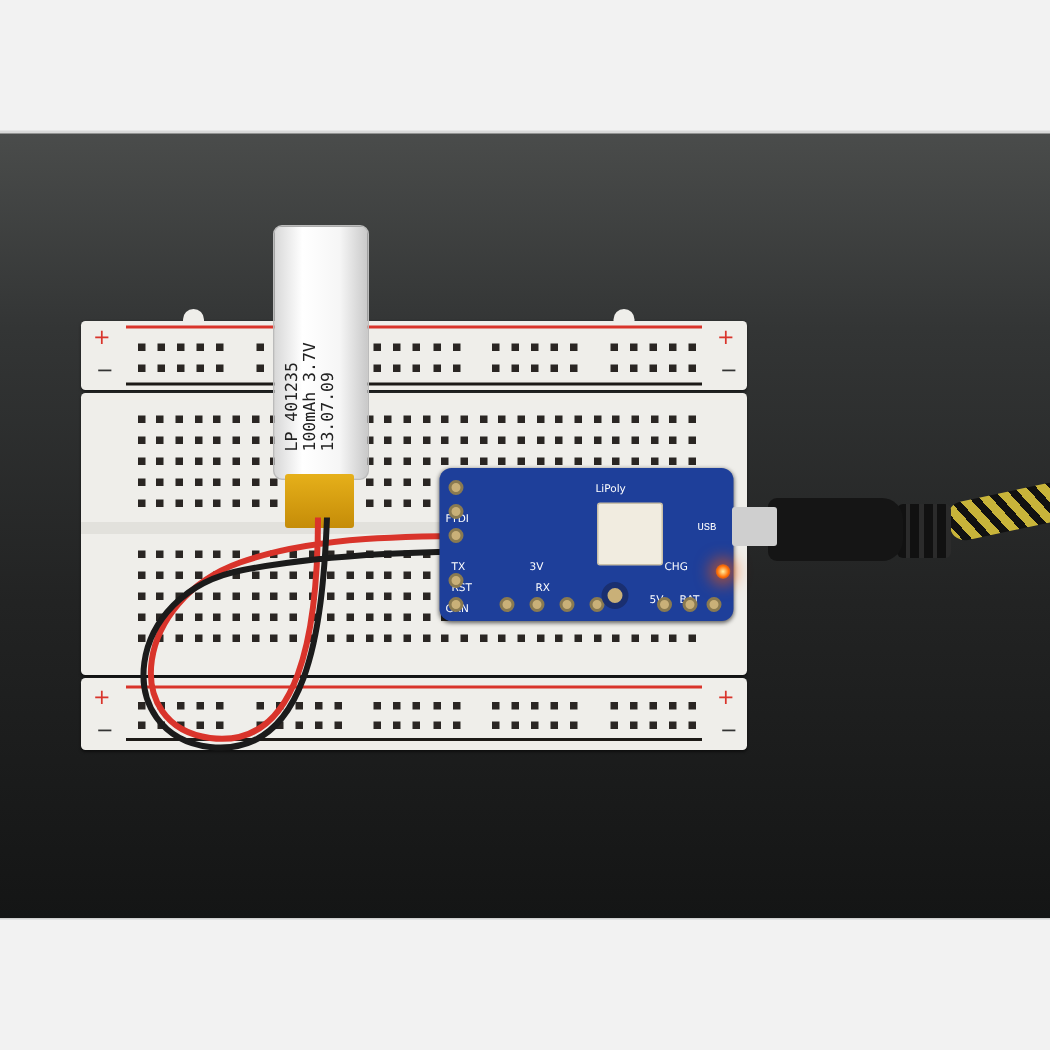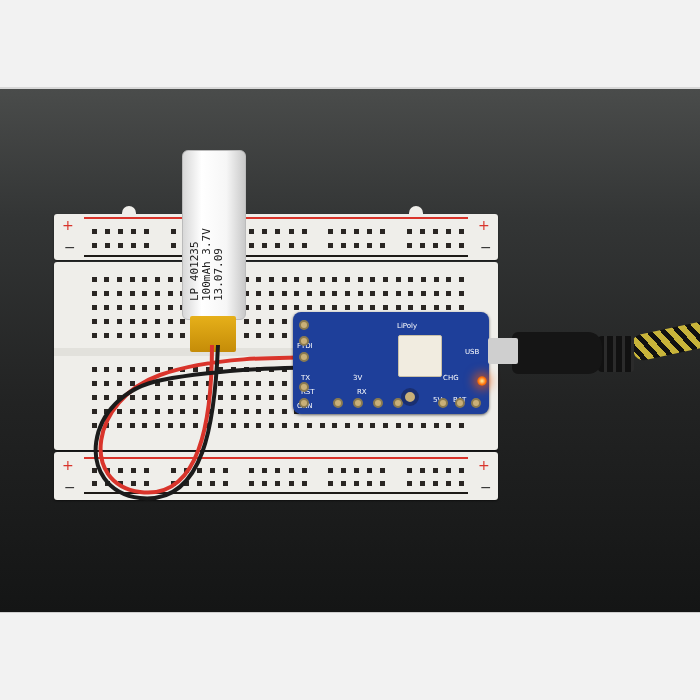--- a/index.html
+++ b/index.html
@@ -499,21 +499,21 @@
   <span class="lbl" style="left:104px;top:10px;">LiPoly</span>
   <span class="lbl" style="left:4px;top:30px;">FTDI</span>
   <span class="lbl" style="left:8px;top:62px;text-align:right;">TX</span>
   <span class="lbl" style="left:8px;top:76px;text-align:right;">RST</span>
   <span class="lbl" style="left:4px;top:90px;">GRN</span>
   <span class="lbl" style="left:64px;top:76px;">RX</span>
   <span class="lbl" style="left:60px;top:62px;">3V</span>
   <span class="lbl" style="left:150px;top:62px;">CHG</span>
   <span class="lbl" style="left:160px;top:84px;">BAT</span>
   <span class="lbl" style="left:140px;top:84px;">5V</span>
-  <span class="lbl" style="left:172px;top:36px;">USB</span>
+  <span class="lbl" style="left:172px;top:36px;font-family:Liberation Mono, monospace;">USB</span>
   <div class="pin" style="left:6px;top:8px;"></div>
   <div class="pin" style="left:6px;top:24px;"></div>
   <div class="pin" style="left:6px;top:40px;"></div>
   <div class="pin" style="left:6px;top:70px;"></div>
   <div class="pin" style="left:6px;top:86px;"></div>
   <div class="pin" style="left:40px;top:86px;"></div>
   <div class="pin" style="left:60px;top:86px;"></div>
   <div class="pin" style="left:80px;top:86px;"></div>
   <div class="pin" style="left:100px;top:86px;"></div>
   <div class="pin" style="left:145px;top:86px;"></div>

